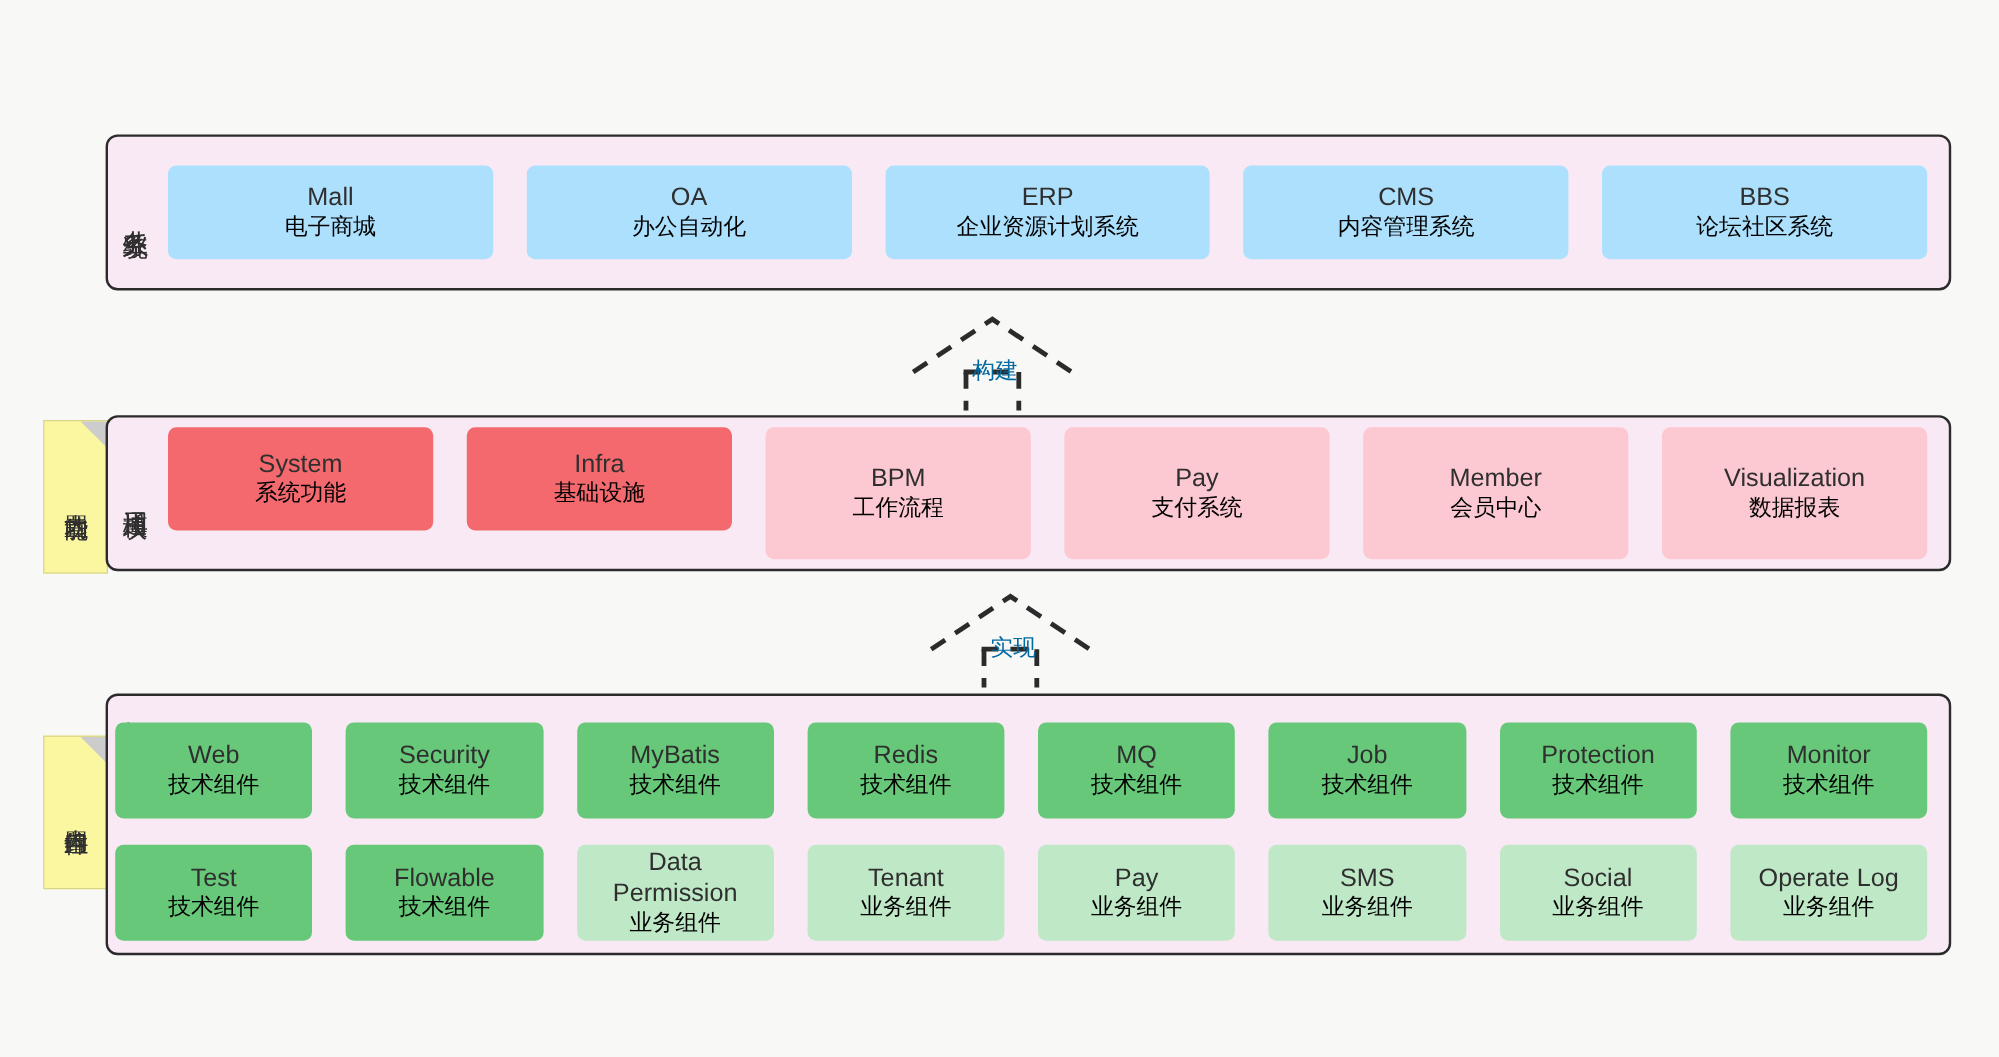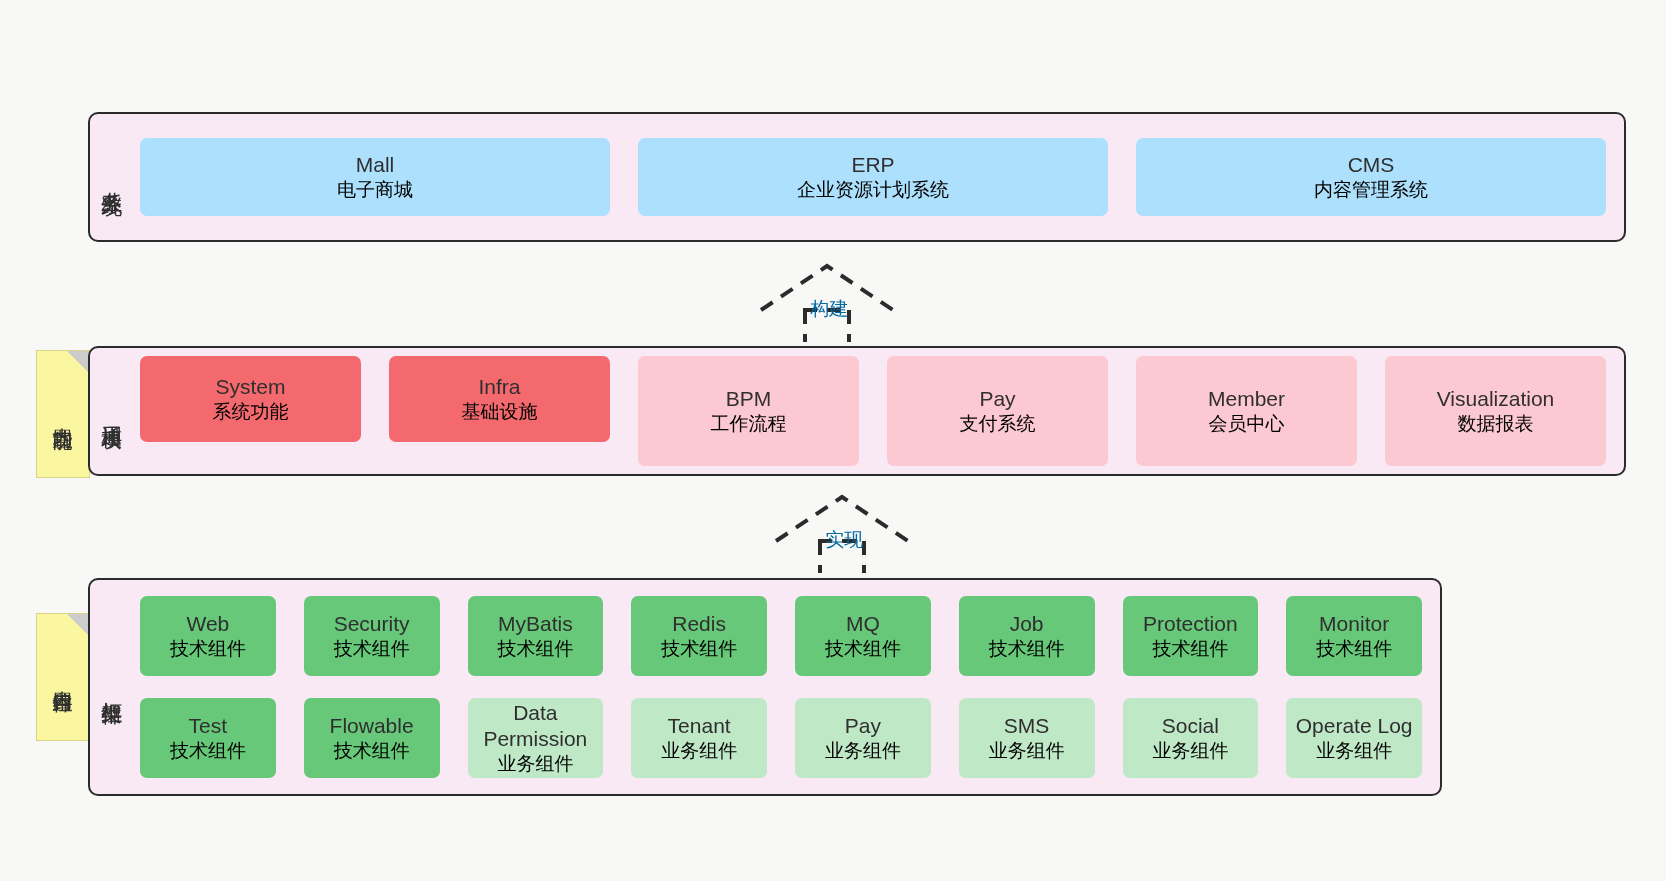--- a/index.html
+++ b/index.html
@@ -141,26 +141,34 @@
 
   <div class="layer" style="left:88px; top:112px; width:1538px; height:130px;">
     <div class="layer-title">业务系统</div>
     <div class="layer-body">
       <div class="row">
         <div class="card blue">
           <span class="en">Mall</span>
           <span class="cn">电子商城</span>
         </div>
         <div class="card blue">
+          <span class="en">OA</span>
+          <span class="cn">办公自动化</span>
+        </div>
+        <div class="card blue">
           <span class="en">ERP</span>
           <span class="cn">企业资源计划系统</span>
         </div>
         <div class="card blue">
           <span class="en">CMS</span>
           <span class="cn">内容管理系统</span>
+        </div>
+        <div class="card blue">
+          <span class="en">BBS</span>
+          <span class="cn">论坛社区系统</span>
         </div>
       </div>
     </div>
   </div>
 
   <div class="connector" style="left:757px; top:262px; width:140px; height:82px;">
     <svg width="140" height="82" viewBox="0 0 140 82" aria-hidden="true">
       <polyline points="4,48 70,4 136,48" fill="none" stroke="#2b2b2b" stroke-width="4" stroke-dasharray="14,10" stroke-linecap="butt"></polyline>
       <polyline points="46,48 94,48" fill="none" stroke="#2b2b2b" stroke-width="4" stroke-dasharray="14,10"></polyline>
       <polyline points="48,48 48,80" fill="none" stroke="#2b2b2b" stroke-width="4" stroke-dasharray="14,10"></polyline>
@@ -214,21 +222,21 @@
       <polyline points="92,48 92,80" fill="none" stroke="#2b2b2b" stroke-width="4" stroke-dasharray="14,10"></polyline>
     </svg>
     <span class="conn-label">实现</span>
   </div>
 
   <div class="note" style="left:36px; top:613px; width:54px; height:128px;">
     <span class="fold"></span>
     <span>内置组件</span>
   </div>
 
-  <div class="layer" style="left:88px; top:578px; width:1354px; height:218px;">
+  <div class="layer" style="left:88px; top:578px; width:1538px; height:218px;flex-direction:column;">
     <div class="layer-title">框架组件</div>
     <div class="layer-body">
 
       <div class="row">
         <div class="card green">
           <span class="en">Web</span>
           <span class="cn">技术组件</span>
         </div>
         <div class="card green">
           <span class="en">Security</span>

